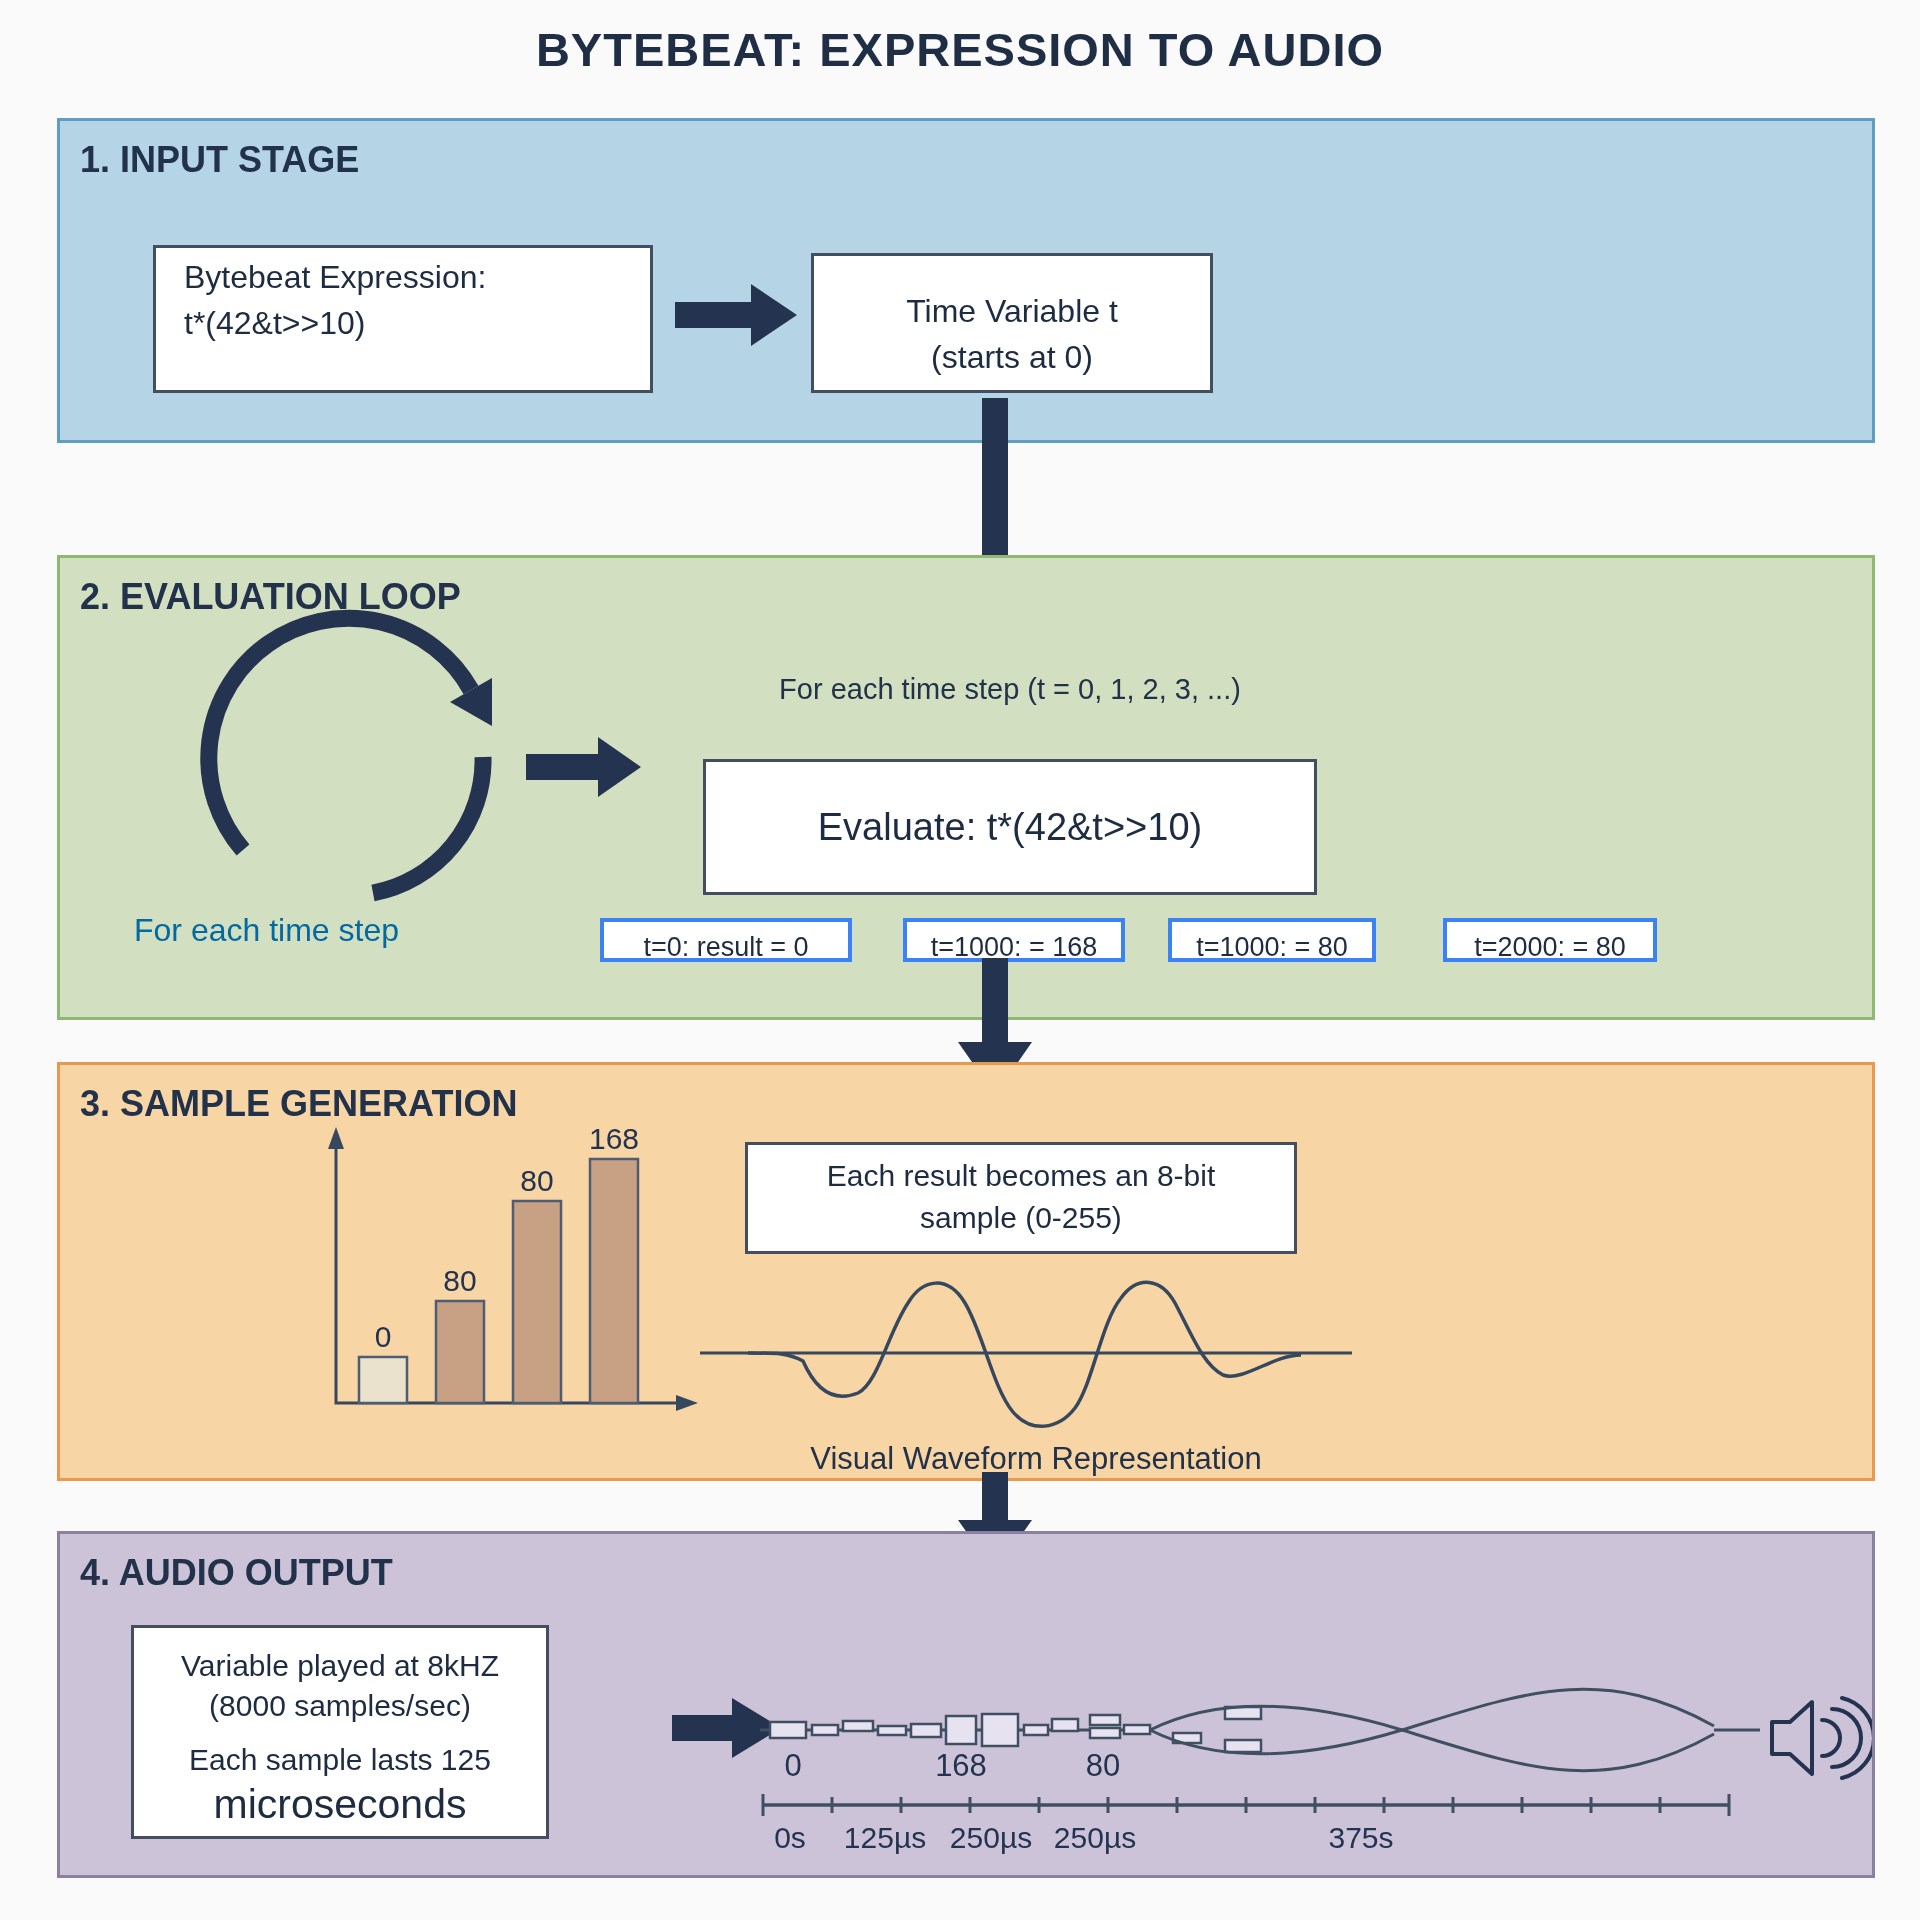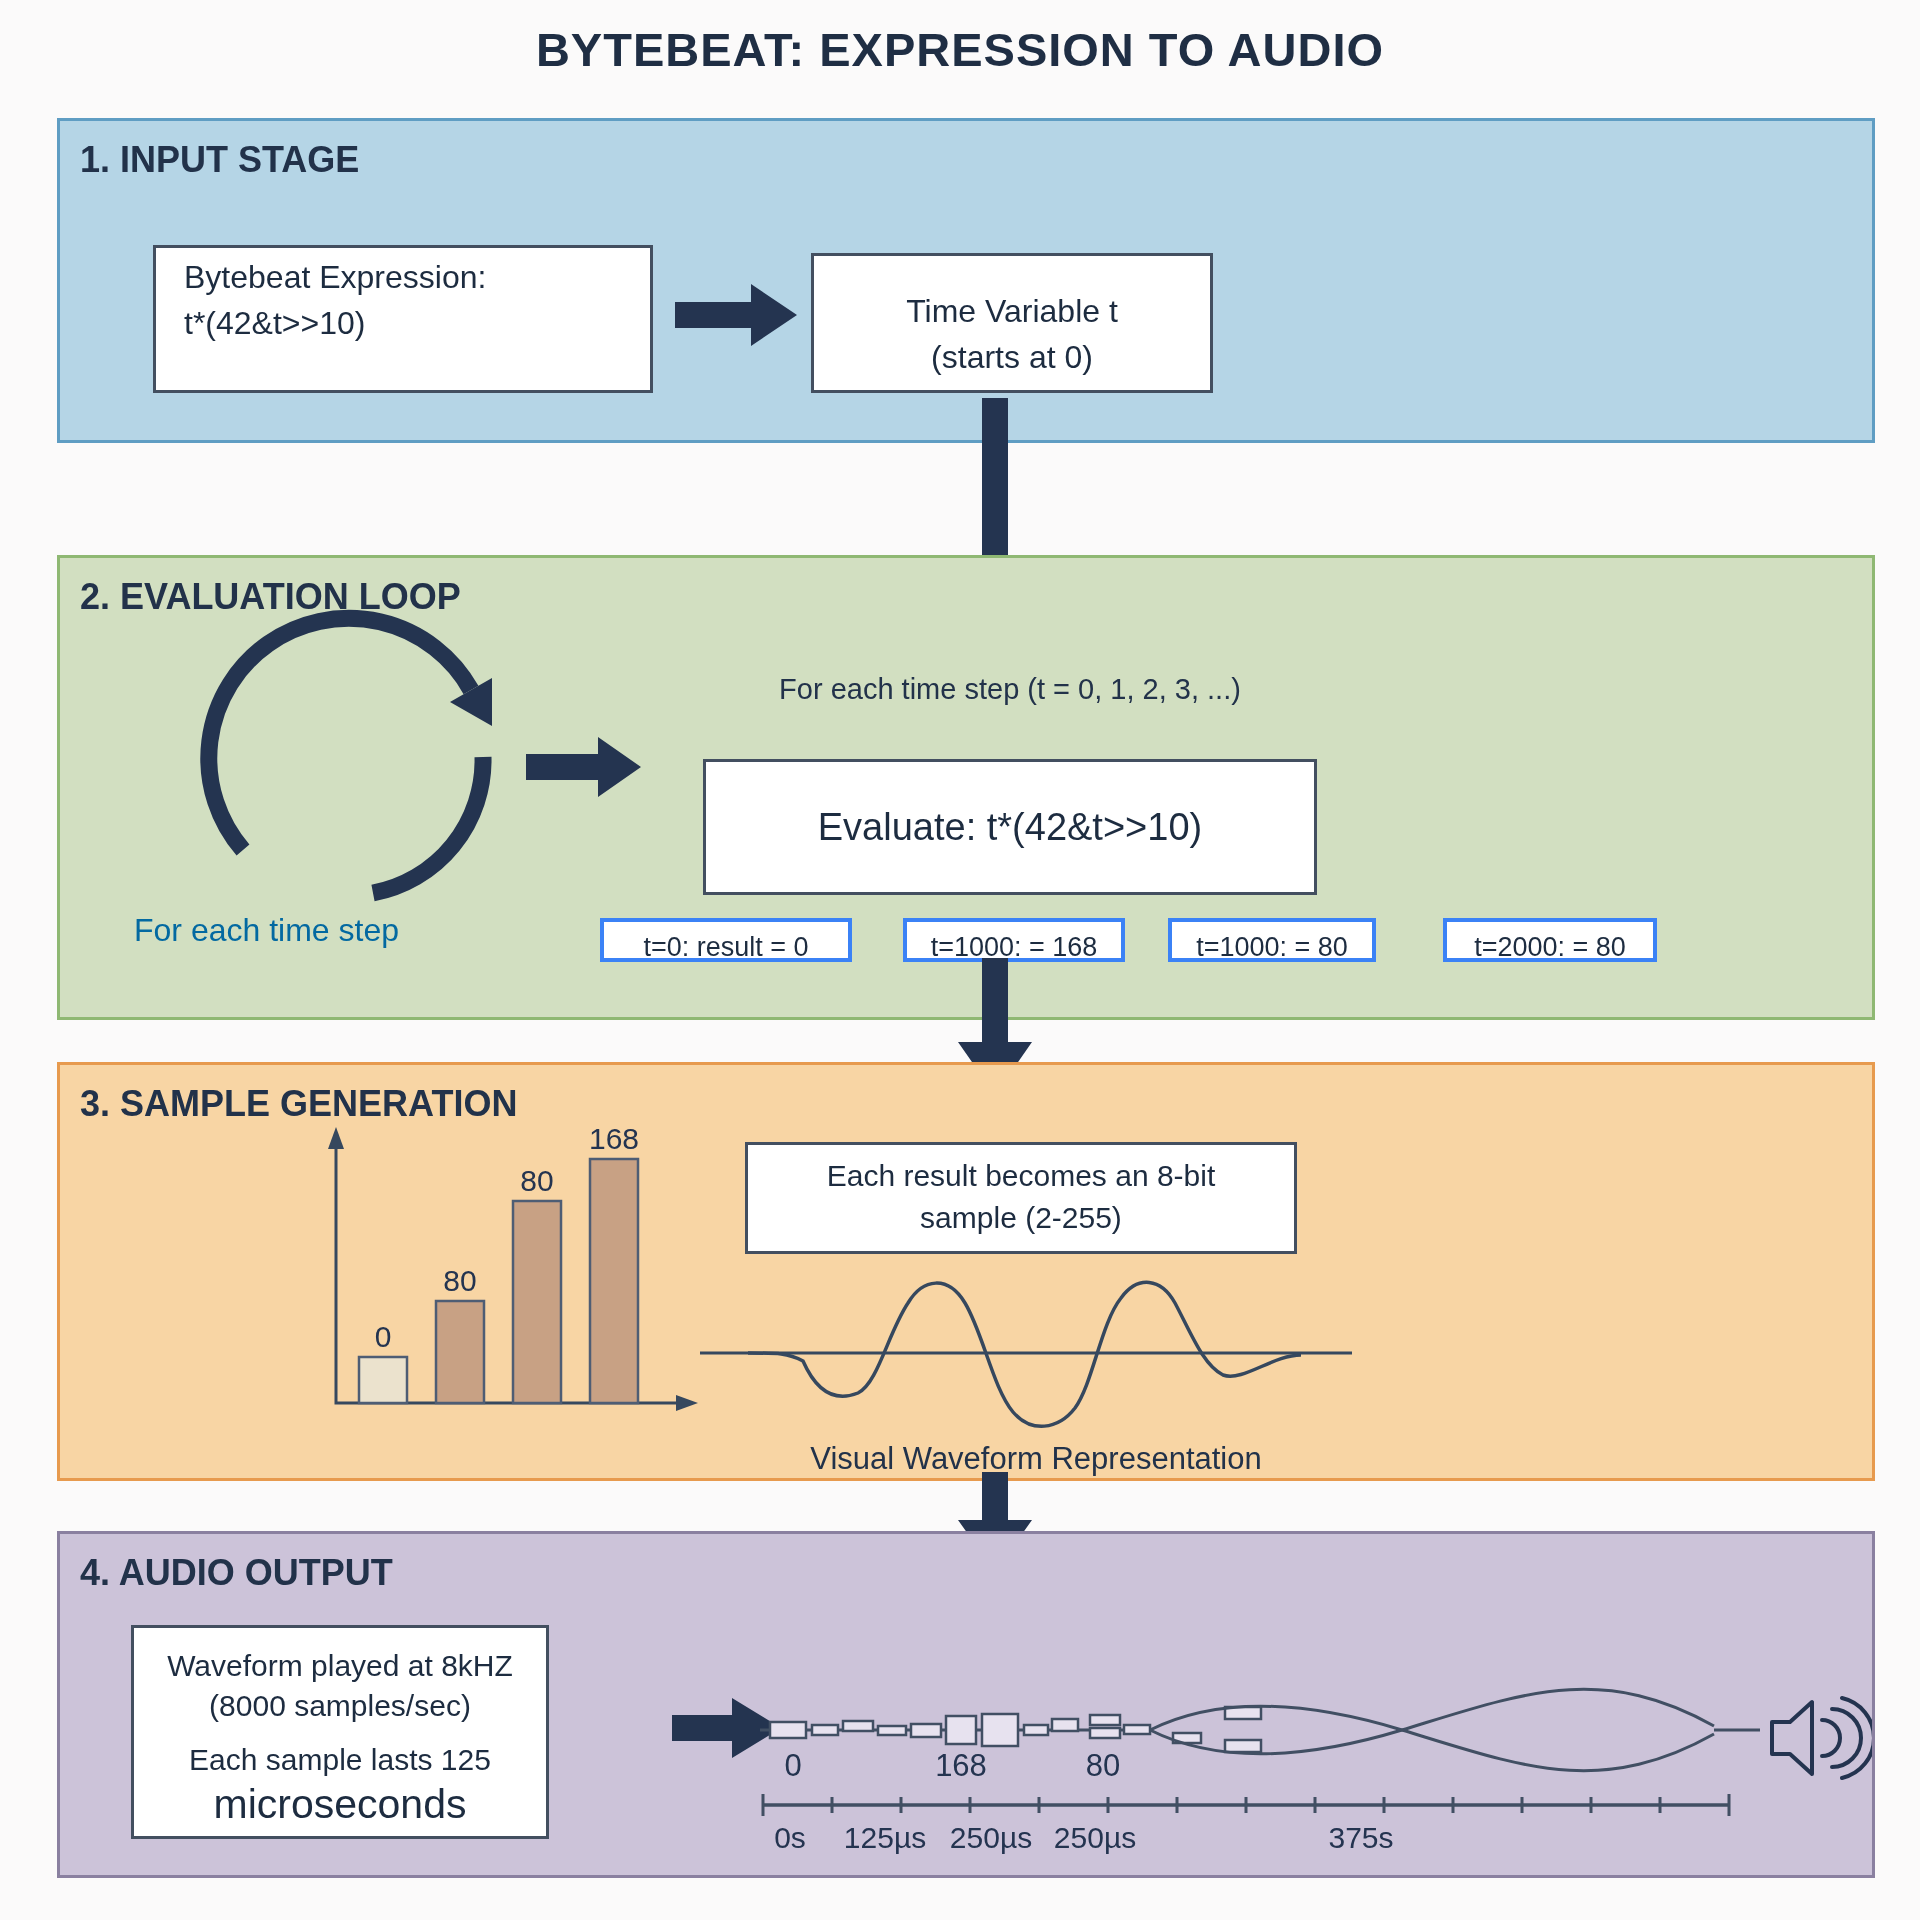--- a/index.html
+++ b/index.html
@@ -103,33 +103,33 @@
         <text class="svgtext" x="477" y="126" font-size="30" text-anchor="middle">80</text>
         <text class="svgtext" x="554" y="84" font-size="30" text-anchor="middle">168</text>
       </g>
       <g stroke="#36485e" fill="none">
         <path d="M640,288 H1292" stroke-width="3"></path>
         <path d="M688,288 C718,288 728,288 743,296 C758,330 778,336 798,328 C818,318 828,268 848,238 C863,213 888,210 905,238 C923,268 933,323 953,347 C971,368 998,365 1015,343 C1033,318 1041,258 1061,233 C1078,210 1101,213 1115,238 C1131,268 1143,300 1163,310 C1183,317 1213,290 1241,290" stroke-width="3.5"></path>
       </g>
     </svg>
     <div class="wbox note-box">
       <div>Each result becomes an 8-bit</div>
-      <div>sample (2-255)</div>
+      <div>sample (0-255)</div>
     </div>
     <div class="wave-caption">Visual Waveform Representation</div>
   </section>
 
   <svg class="abs" style="left:958px;top:1472px;" width="74" height="100">
     <polygon points="24,0 50,0 50,48 74,48 37,100 0,48 24,48" fill="#243450"></polygon>
   </svg>
 
   <section class="stage" id="stage-audio">
     <h2>4. AUDIO OUTPUT</h2>
     <div class="wbox info-box">
-      <div>Waveform played at 8kHZ</div>
+      <div>Variable played at 8kHZ</div>
       <div>(8000 samples/sec)</div>
       <div class="l3">Each sample lasts 125</div>
       <div class="big">microseconds</div>
     </div>
     <svg class="layer" width="1812" height="341" viewBox="0 0 1812 341">
       <polygon points="612,181 672,181 672,164 721,194 672,224 672,207 612,207" fill="#243450"></polygon>
       <g stroke="#414f63" fill="#e7e2ef" stroke-width="2.5">
         <path d="M700,196 H1090" fill="none" stroke-width="3"></path>
         <rect x="710" y="188" width="36" height="16"></rect>
         <rect x="752" y="191" width="26" height="10"></rect>

